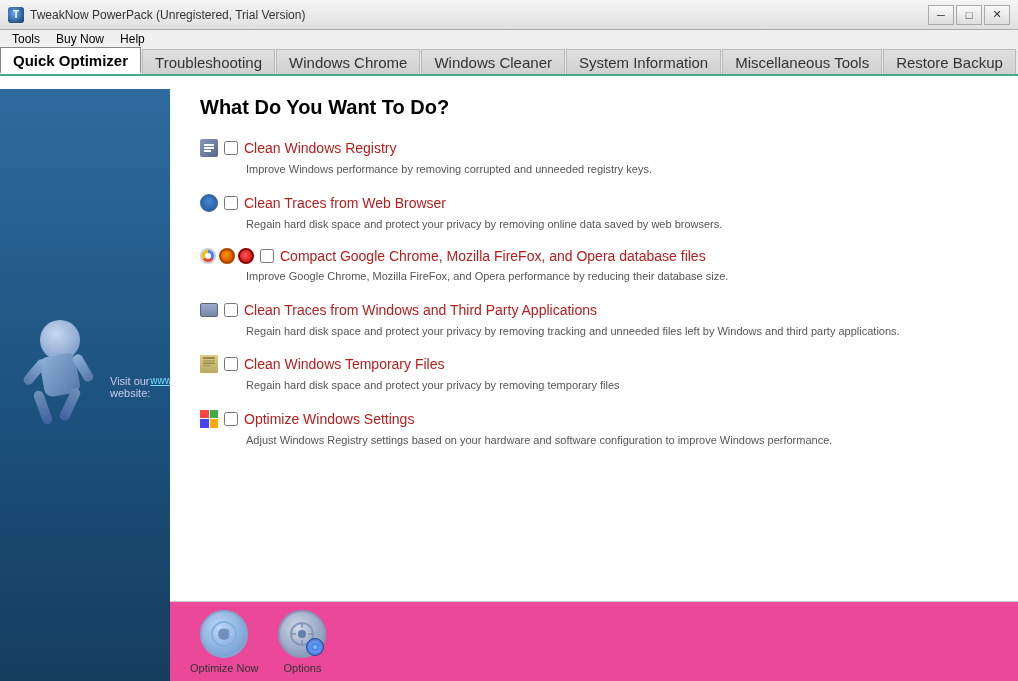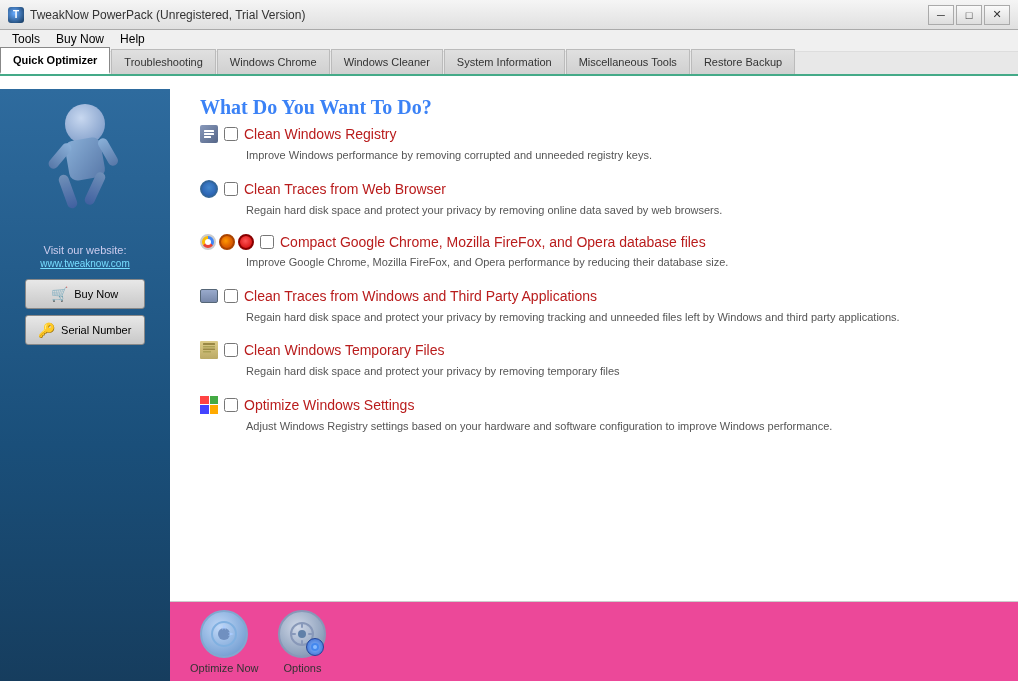--- a/index.html
+++ b/index.html
@@ -53,21 +53,21 @@
     .tab-bar {
       background: #e8e8e8;
       height: 24px;
       display: flex;
       align-items: flex-end;
       padding: 0 0;
       border-bottom: 2px solid #4a8;
     }
     .tab {
       padding: 12px 12px;
-      font-size: 11px;
+      font-size: 15px;
       cursor: pointer;
       border: 1px solid #bbb;
       border-bottom: none;
       background: linear-gradient(to bottom, #e0e0e0, #d0d0d0);
       color: #333;
       margin-right: 1px;
       height: 18px;
       display: flex; align-items: center;
     }
     .tab.active {
@@ -84,21 +84,20 @@
       display: flex;
       height: calc(681px - 30px - 22px - 24px);
       background: white;
     }
 
     
     .sidebar {
       width: 170px;
       background: linear-gradient(to bottom, #2e6b9e 0%, #1a4f7a 60%, #163d5e 100%);
       display: flex;
-      flex-direction: column;
       align-items: center;
       padding: 10px;
       color: white;
       flex-shrink: 0;
       margin-top: 13px;
     }
     .sidebar-mascot {
       width: 120px; height: 130px;
       margin-bottom: 10px;
       position: relative;
@@ -187,23 +186,22 @@
       background: white;
       padding: 20px 30px;
       overflow-y: auto;
       display: flex;
       flex-direction: column;
     }
 
     .content-title {
       font-size: 20px;
       font-weight: bold;
-      color: #3b82f6;
-      margin-bottom: 6px;
-      font-family: Liberation Serif, serif;
+      color: #000000;
+      margin-bottom: 20px;
     }
 
     .task-item {
       margin-bottom: 16px;
     }
     .task-header {
       display: flex;
       align-items: center;
       gap: 6px;
       margin-bottom: 4px;

